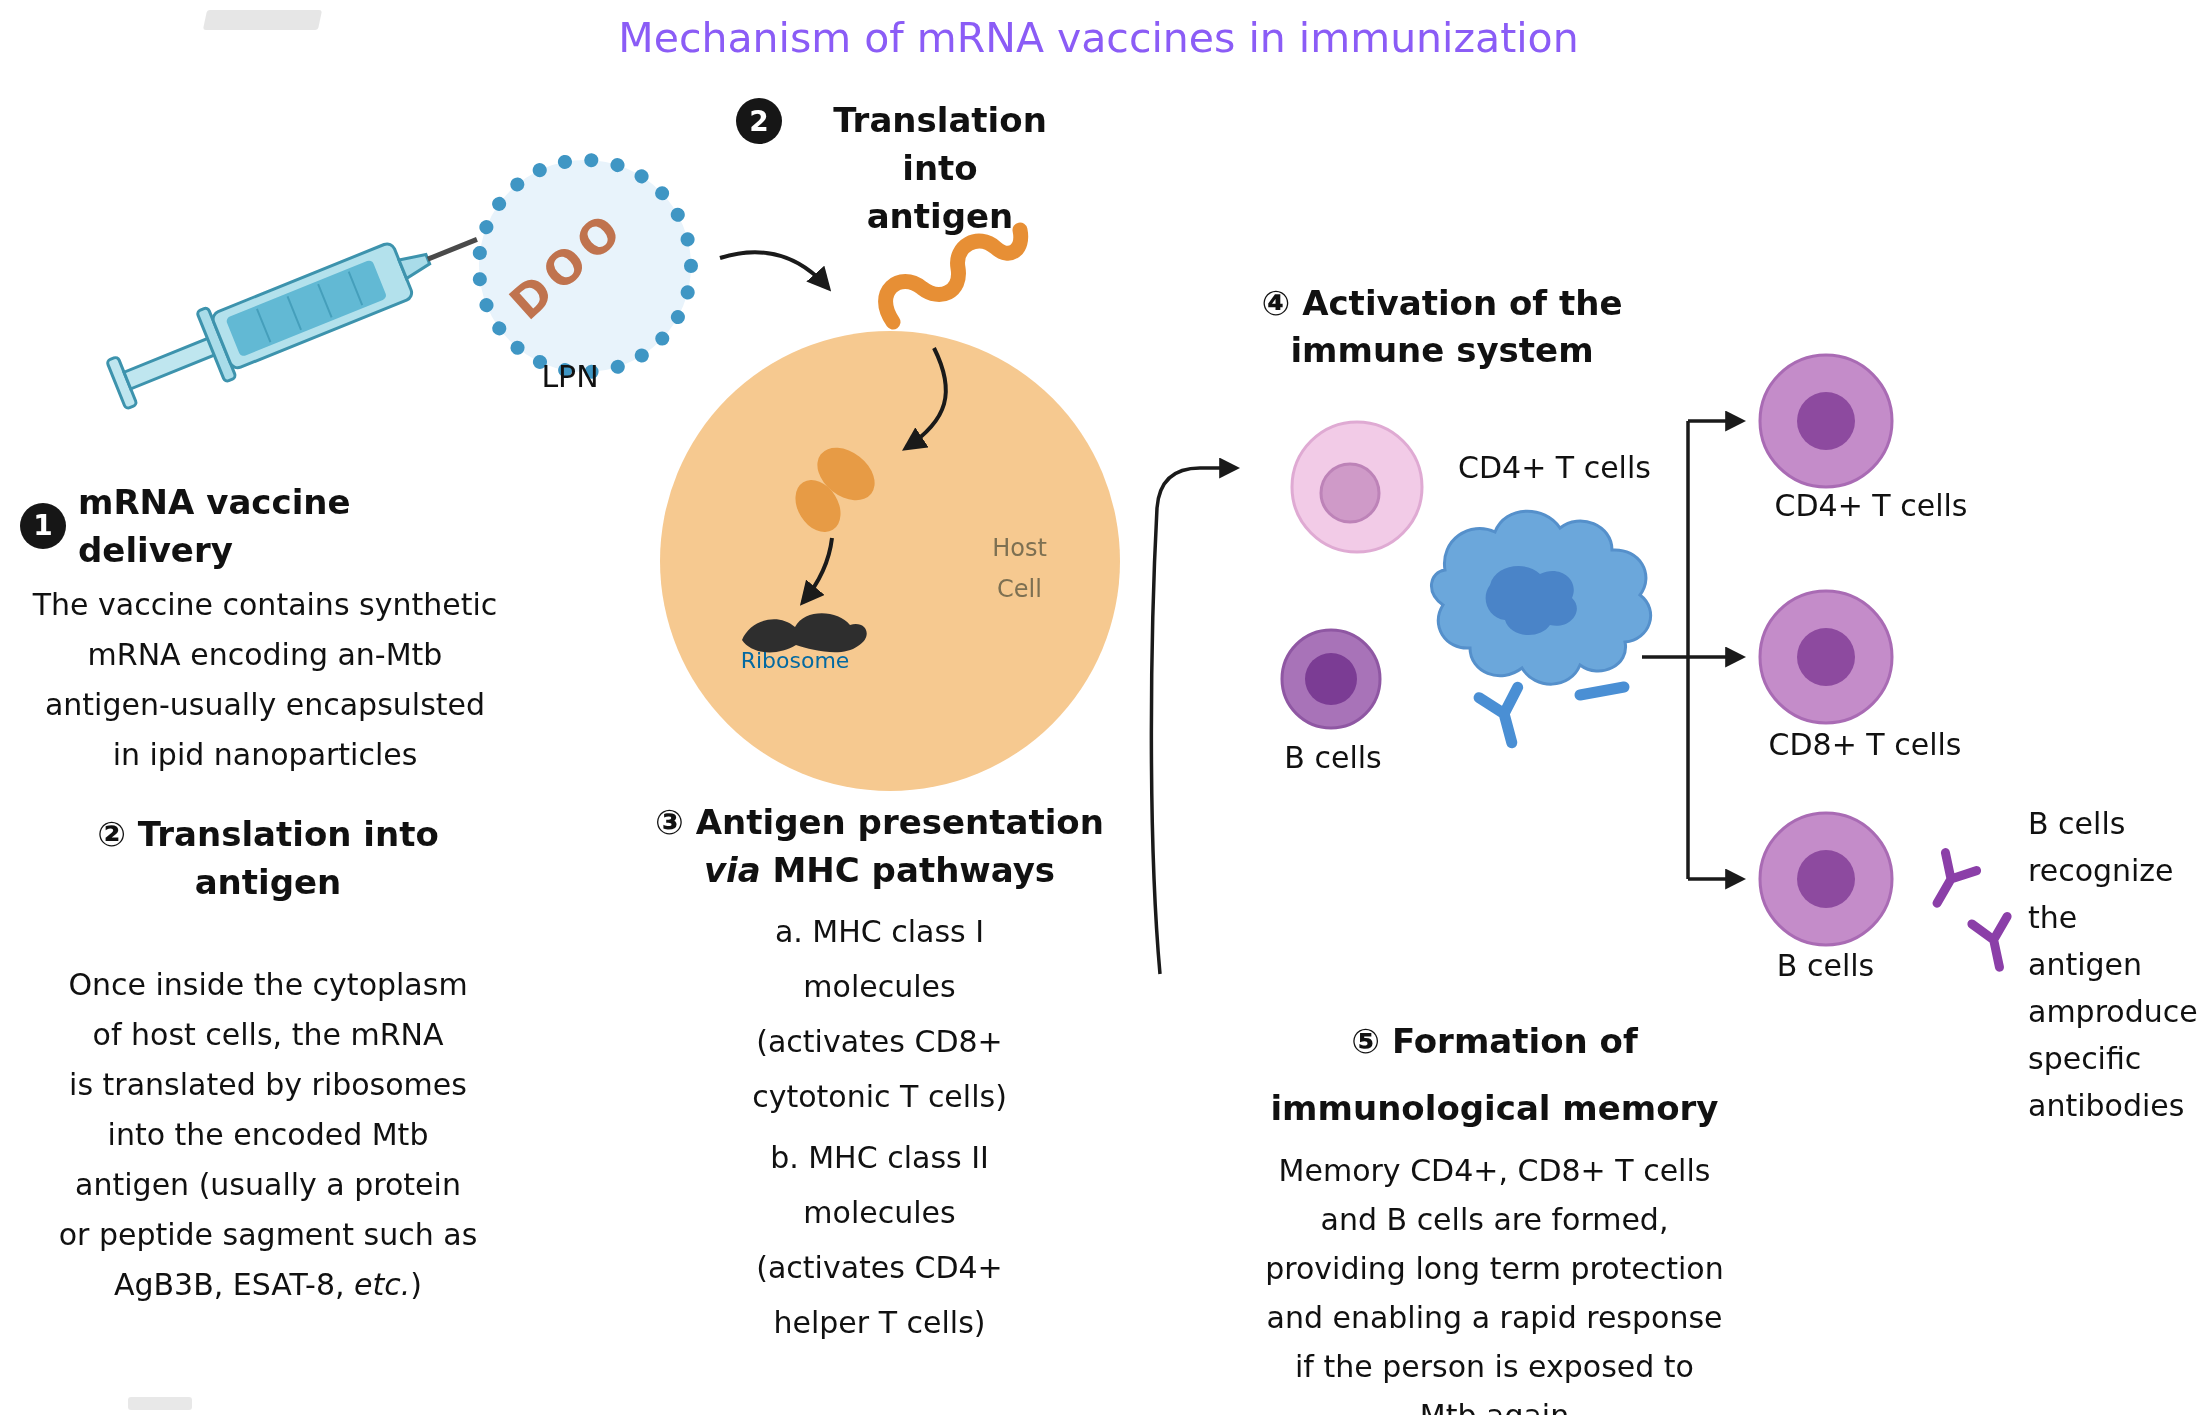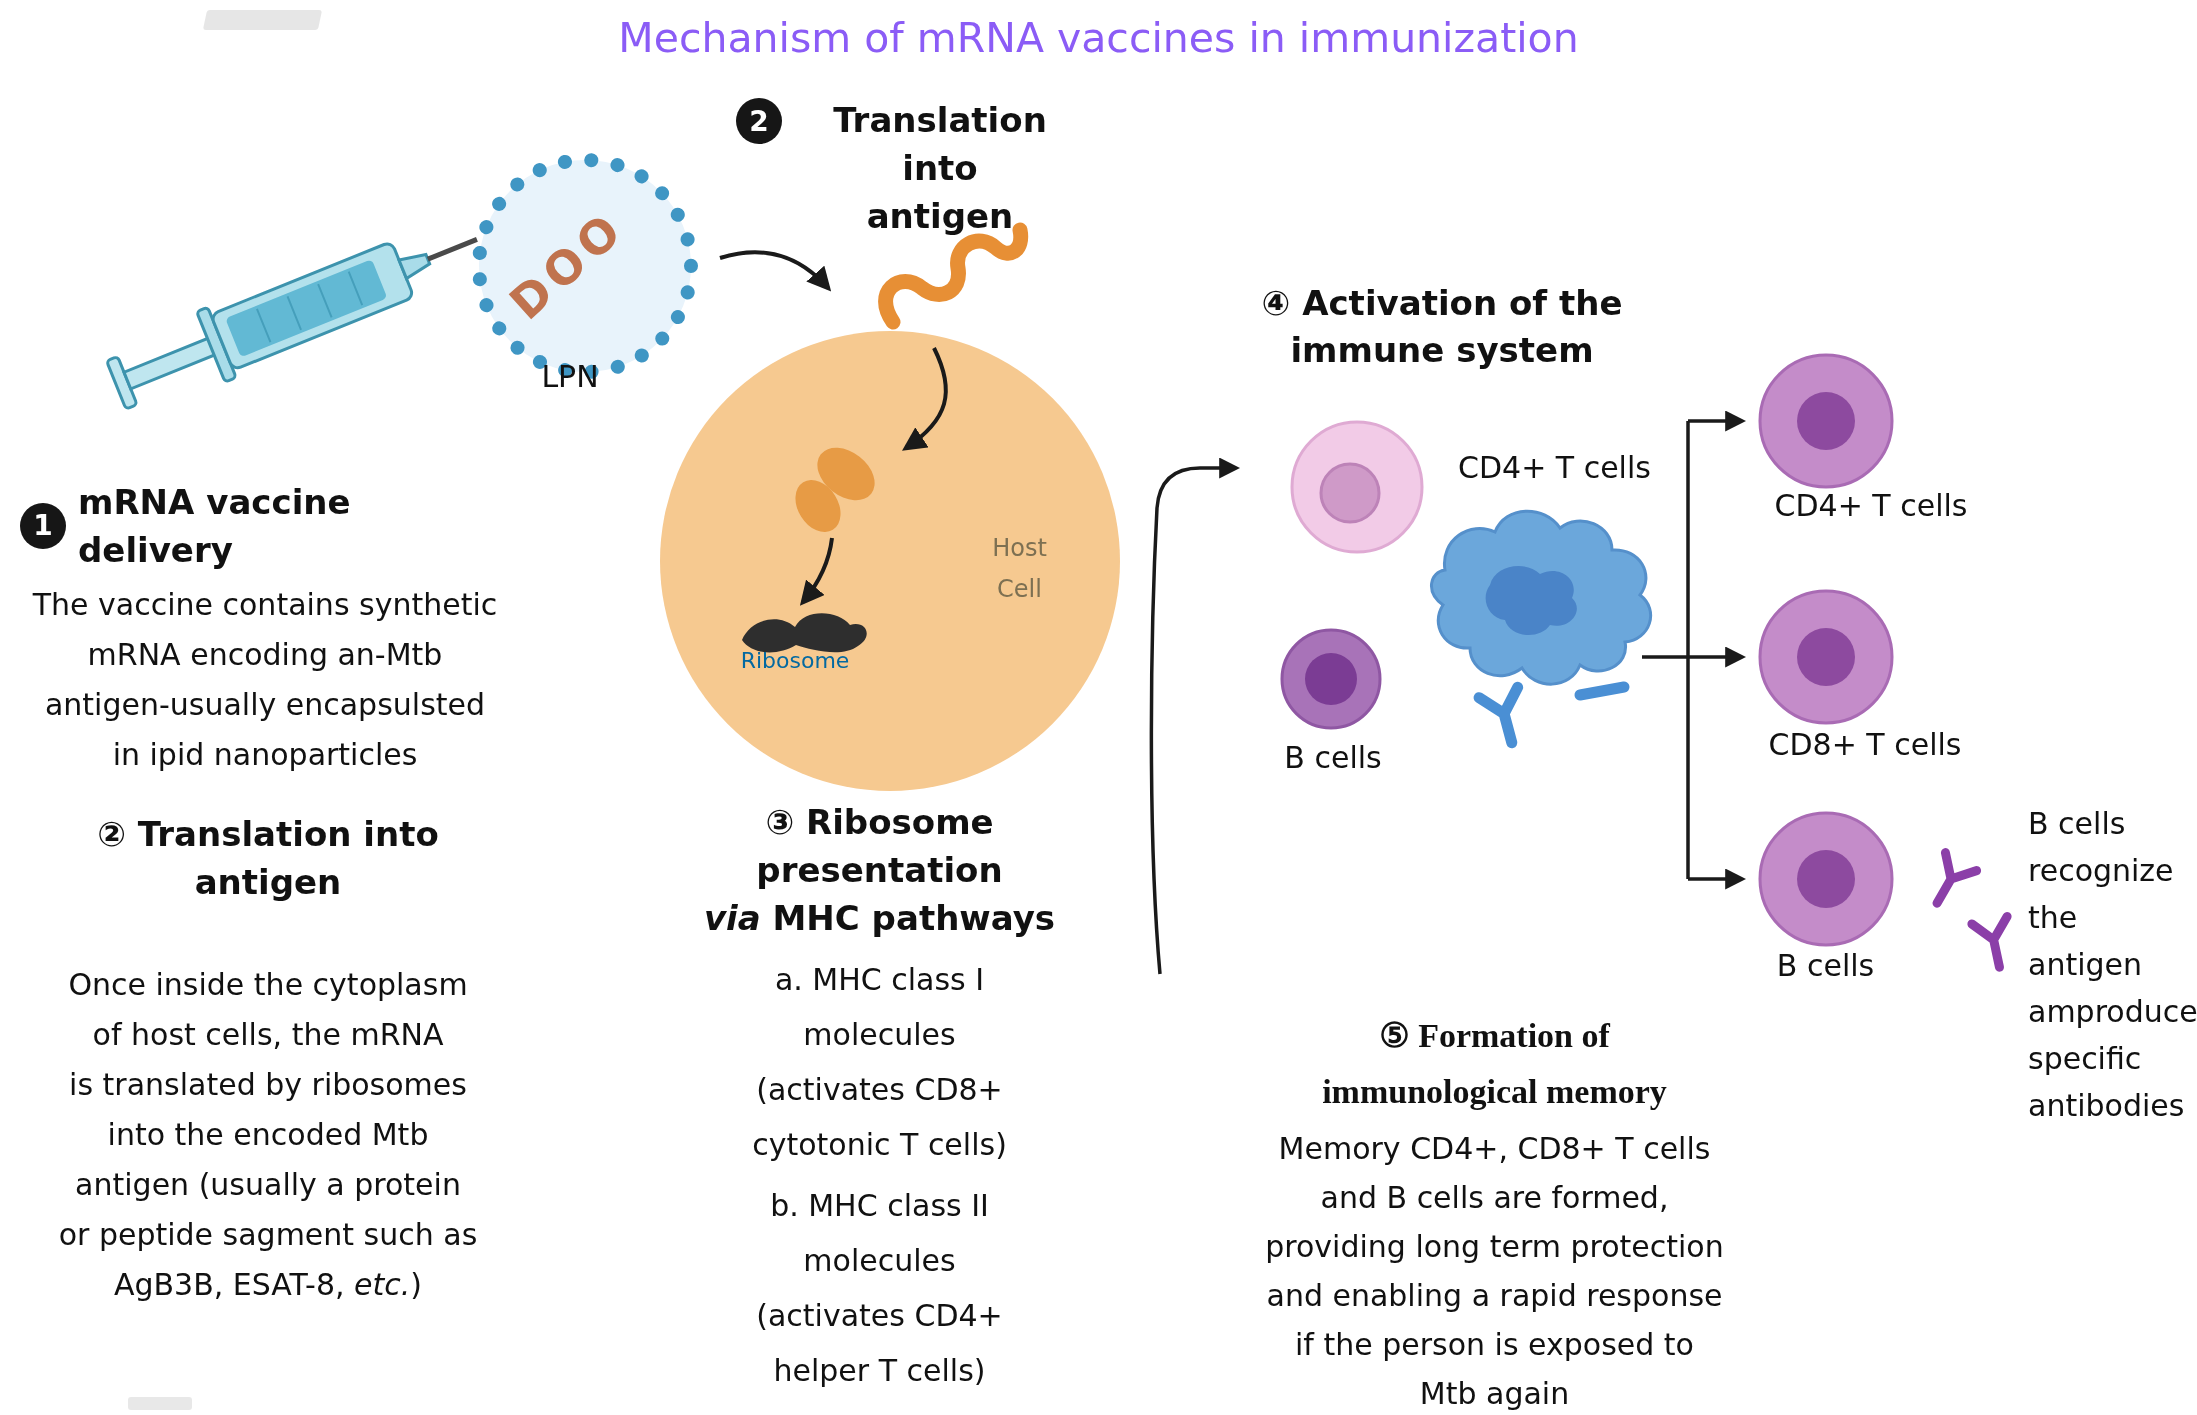--- a/index.html
+++ b/index.html
@@ -166,21 +166,21 @@
 of host cells, the mRNA
 is translated by ribosomes
 into the encoded Mtb
 antigen (usually a protein
 or peptide sagment such as
 AgB3B, ESAT-8, </span><i>etc.</i><span>)</span>
     </div>
   </div>
 
   <div class="abs" style="left:642px; top:798px; width:475px;">
-    <div class="heading center">③ Ribosome presentation</div>
+    <div class="heading center">③ Antigen presentation</div>
     <div class="heading center">
       <i>via</i><span> MHC pathways</span>
     </div>
     <div class="body wide center ml" style="margin-top:10px;">a. MHC class I
 molecules
 (activates CD8+
 cytotonic T cells)</div>
     <div class="body wide center ml" style="margin-top:6px;">b. MHC class II
 molecules
 (activates CD4+
@@ -198,21 +198,21 @@
   <div class="abs label center" style="left:1698px; top:948px; width:255px;">B cells</div>
 
   <div class="abs label ml" style="left:2028px; top:800px; width:170px; line-height:47px;">B cells
 recognize
 the antigen
 amproduce
 specific
 antibodies</div>
 
   <div class="abs" style="left:1222px; top:1008px; width:545px;">
-    <div class="heading center ml" style="line-height:56px;font-family:Liberation Serif, serif;">⑤ Formation of
+    <div class="heading center ml" style="line-height:67px;">⑤ Formation of
 immunological memory</div>
     <div class="body center ml" style="margin-top:4px; line-height:49px;">Memory CD4+, CD8+ T cells
 and B cells are formed,
 providing long term protection
 and enabling a rapid response
 if the person is exposed to
 Mtb again</div>
   </div>
 
 </div>

